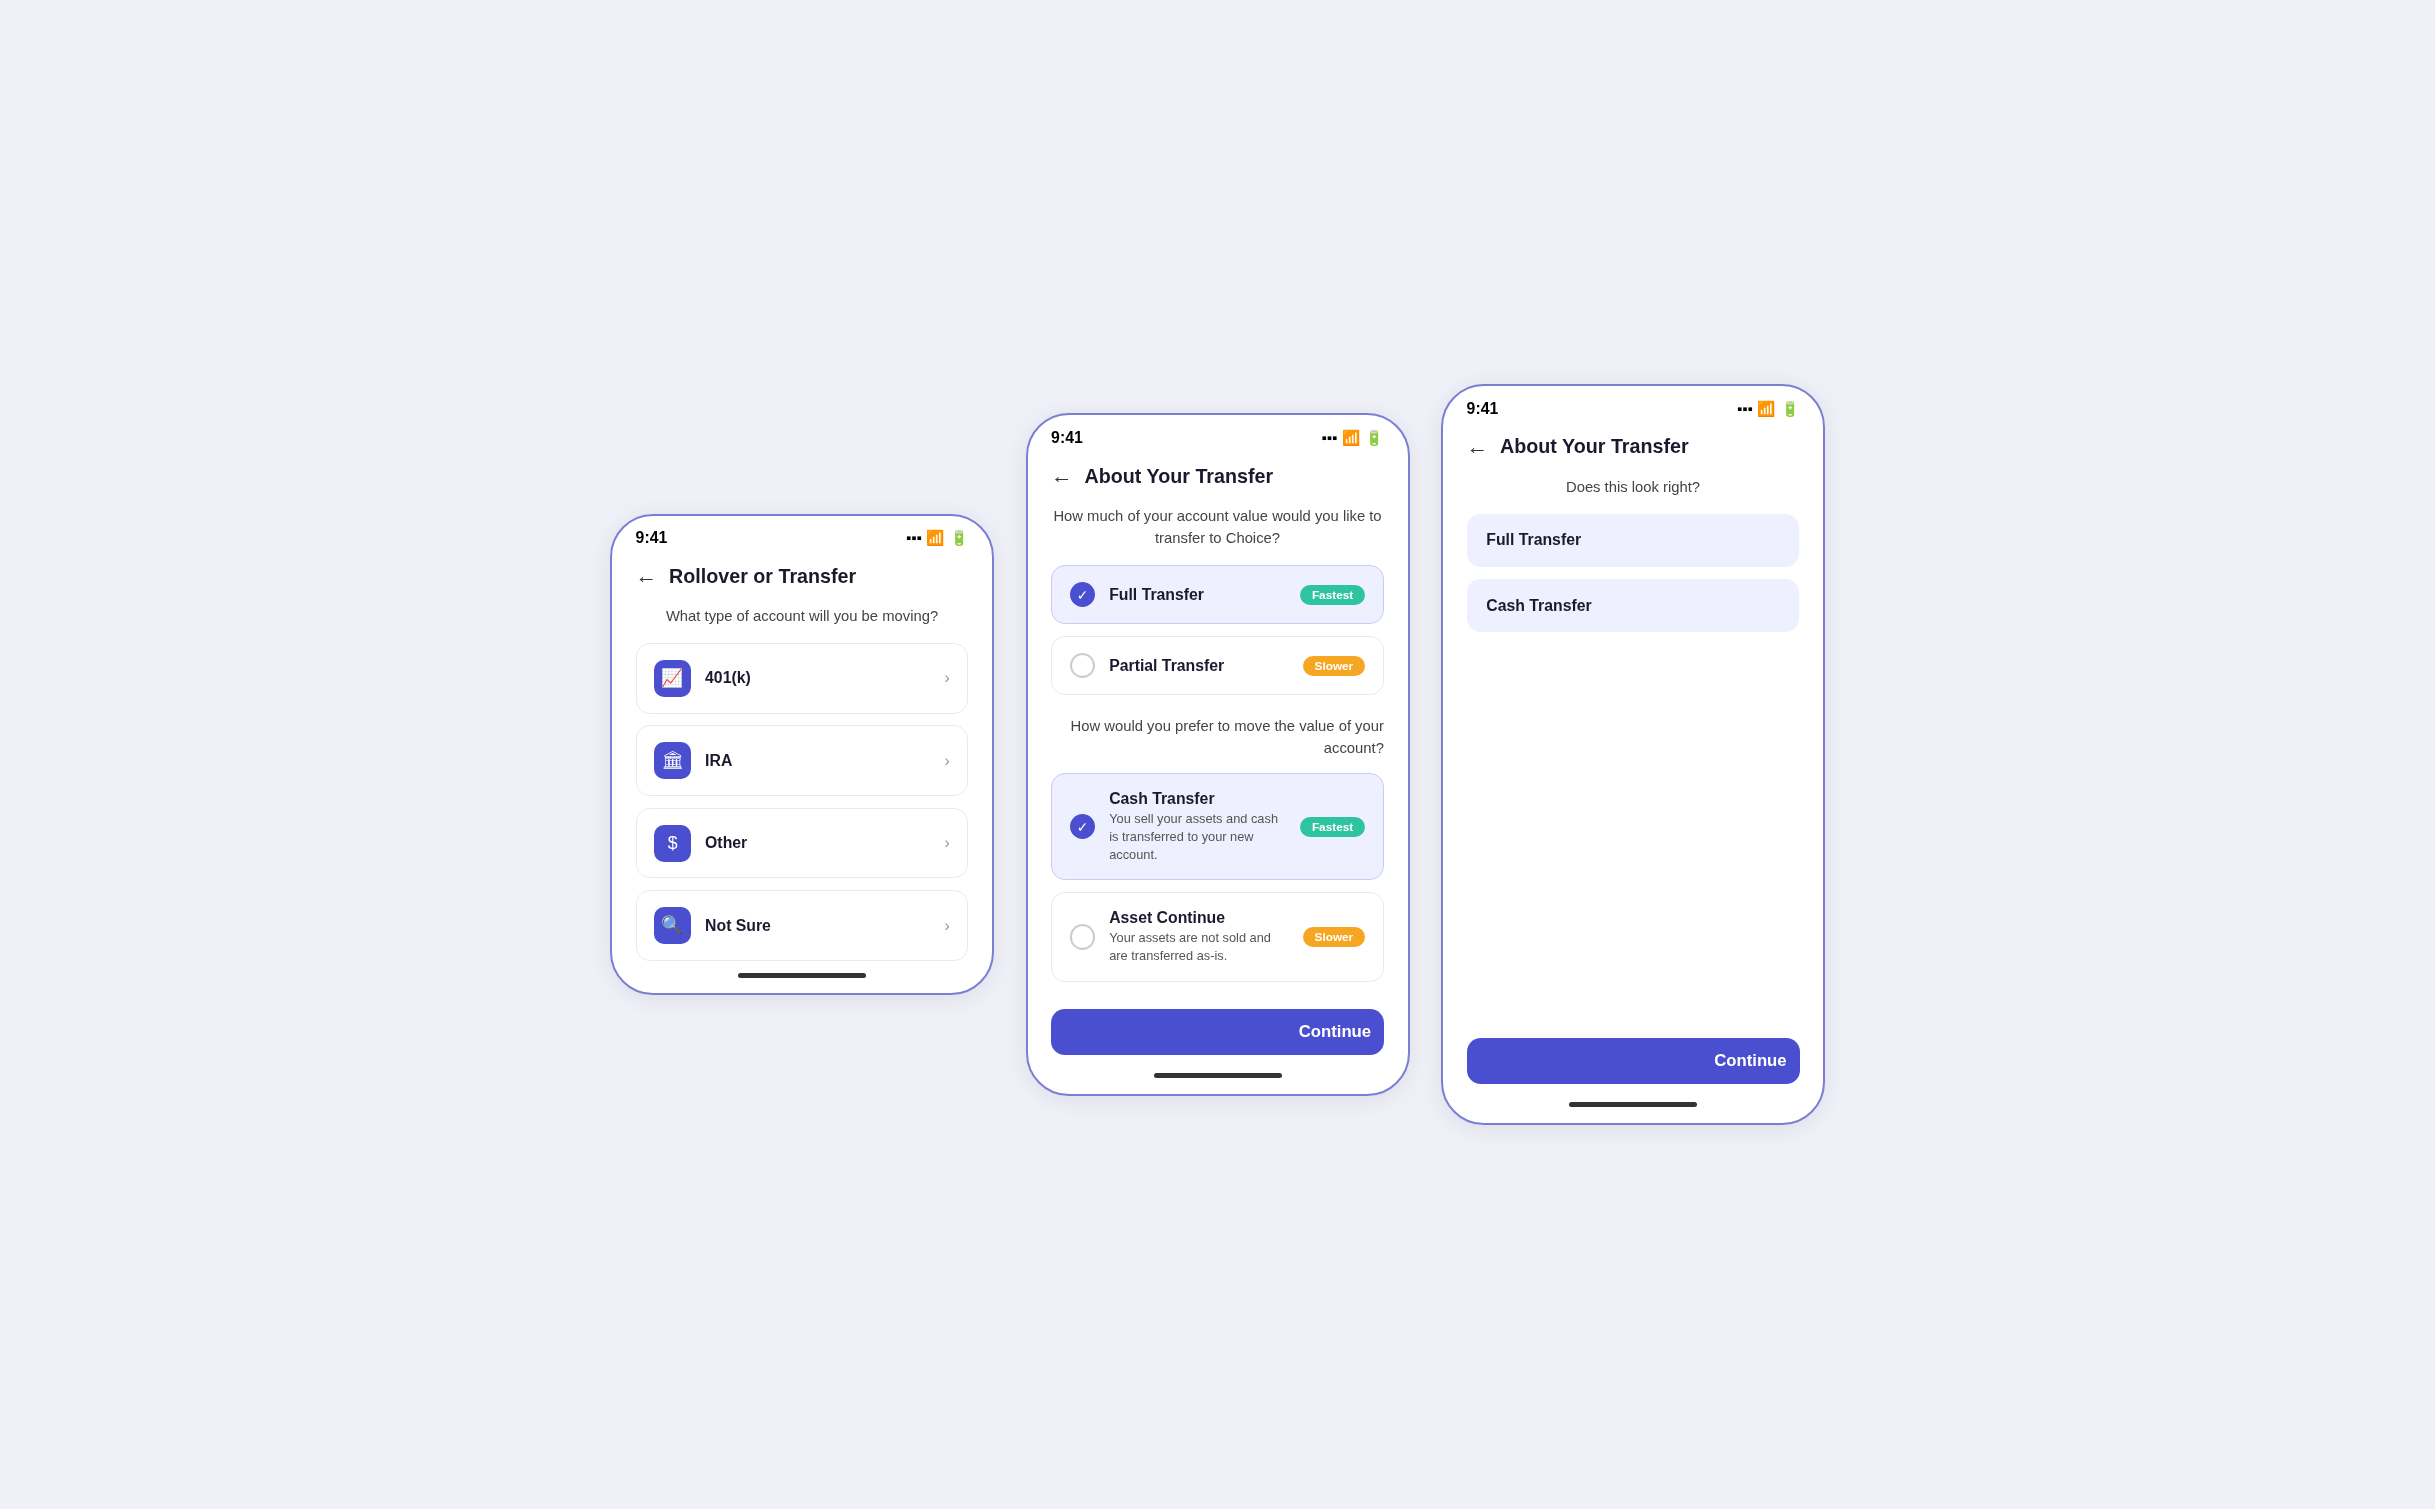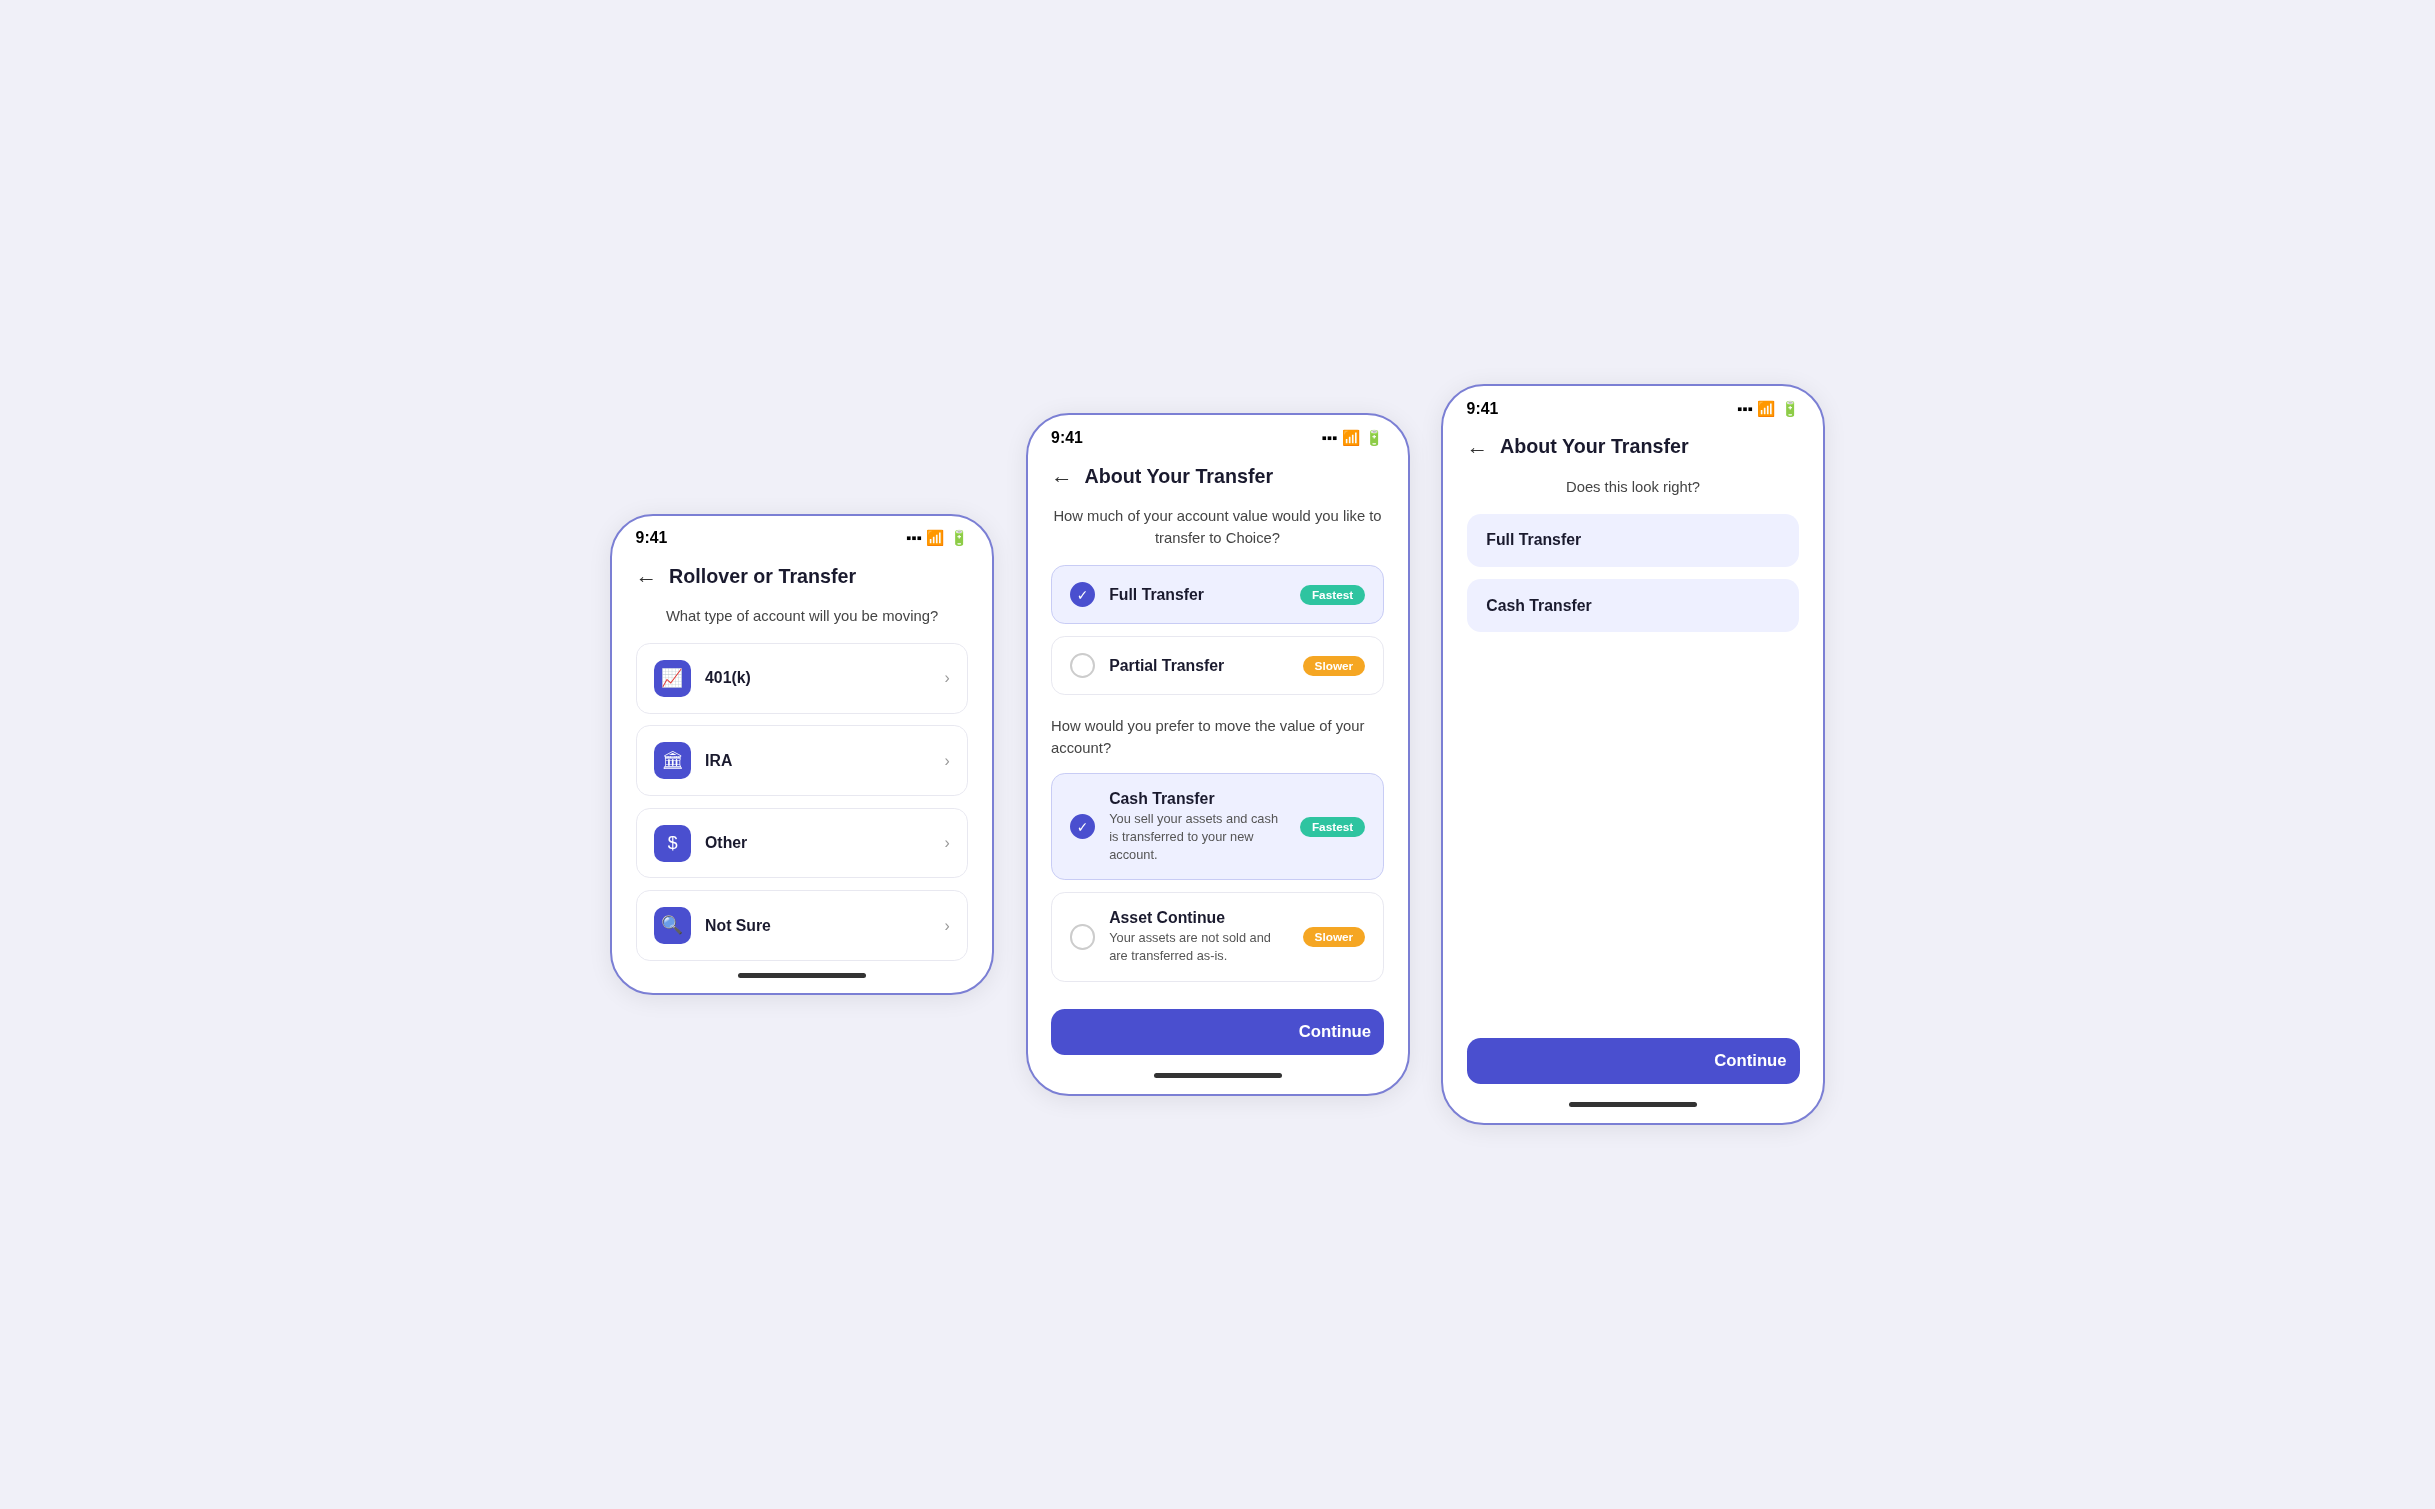--- a/index.html
+++ b/index.html
@@ -175,20 +175,21 @@
     }
 
     .badge-fastest { background: #2ec4a0; }
     .badge-slower { background: #f5a623; }
 
     .section-label {
       font-size: 14.8px;
       color: #444;
       padding: 7.9px 23.6px 13.8px;
       line-height: 1.5;
+      text-align: right;
     }
 
     .continue-btn {
       background: #4a4fcf;
       color: white;
       border: none;
       border-radius: 13.8px;
       padding: 13px;
       width: calc(100% - 47px);
       margin: 15.8px 23.6px 7.9px;

